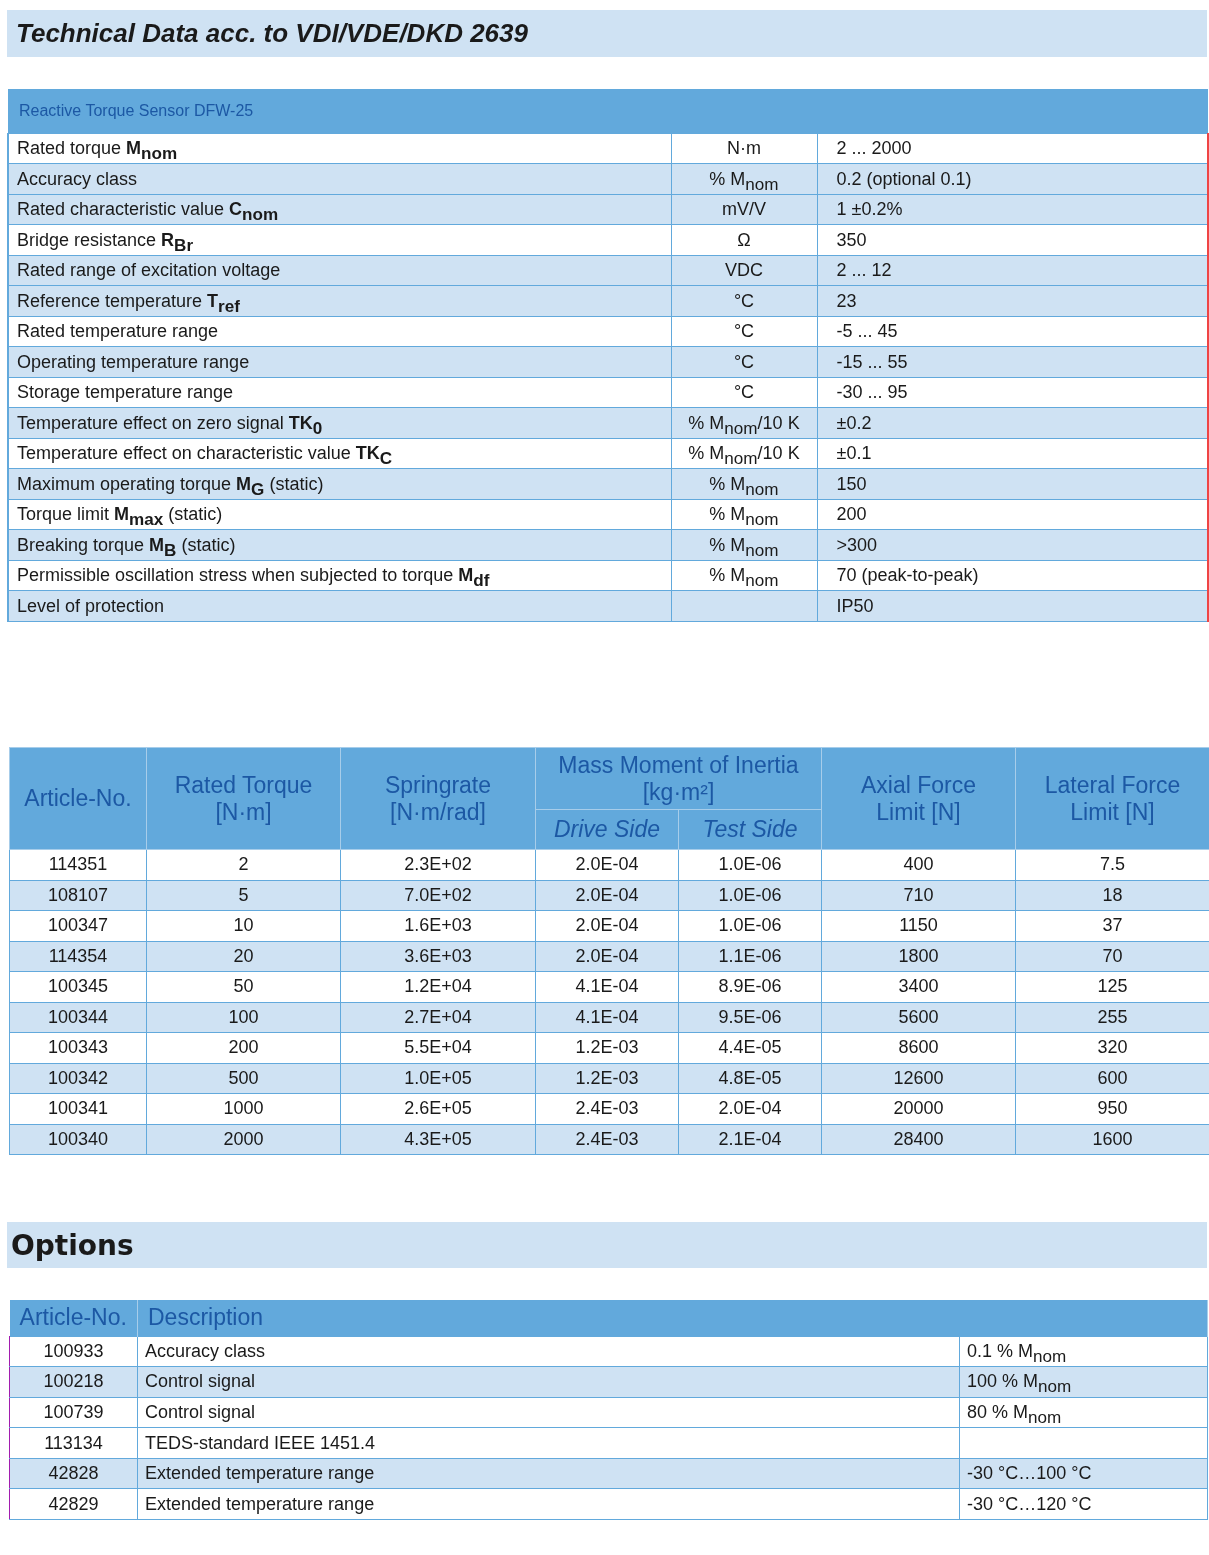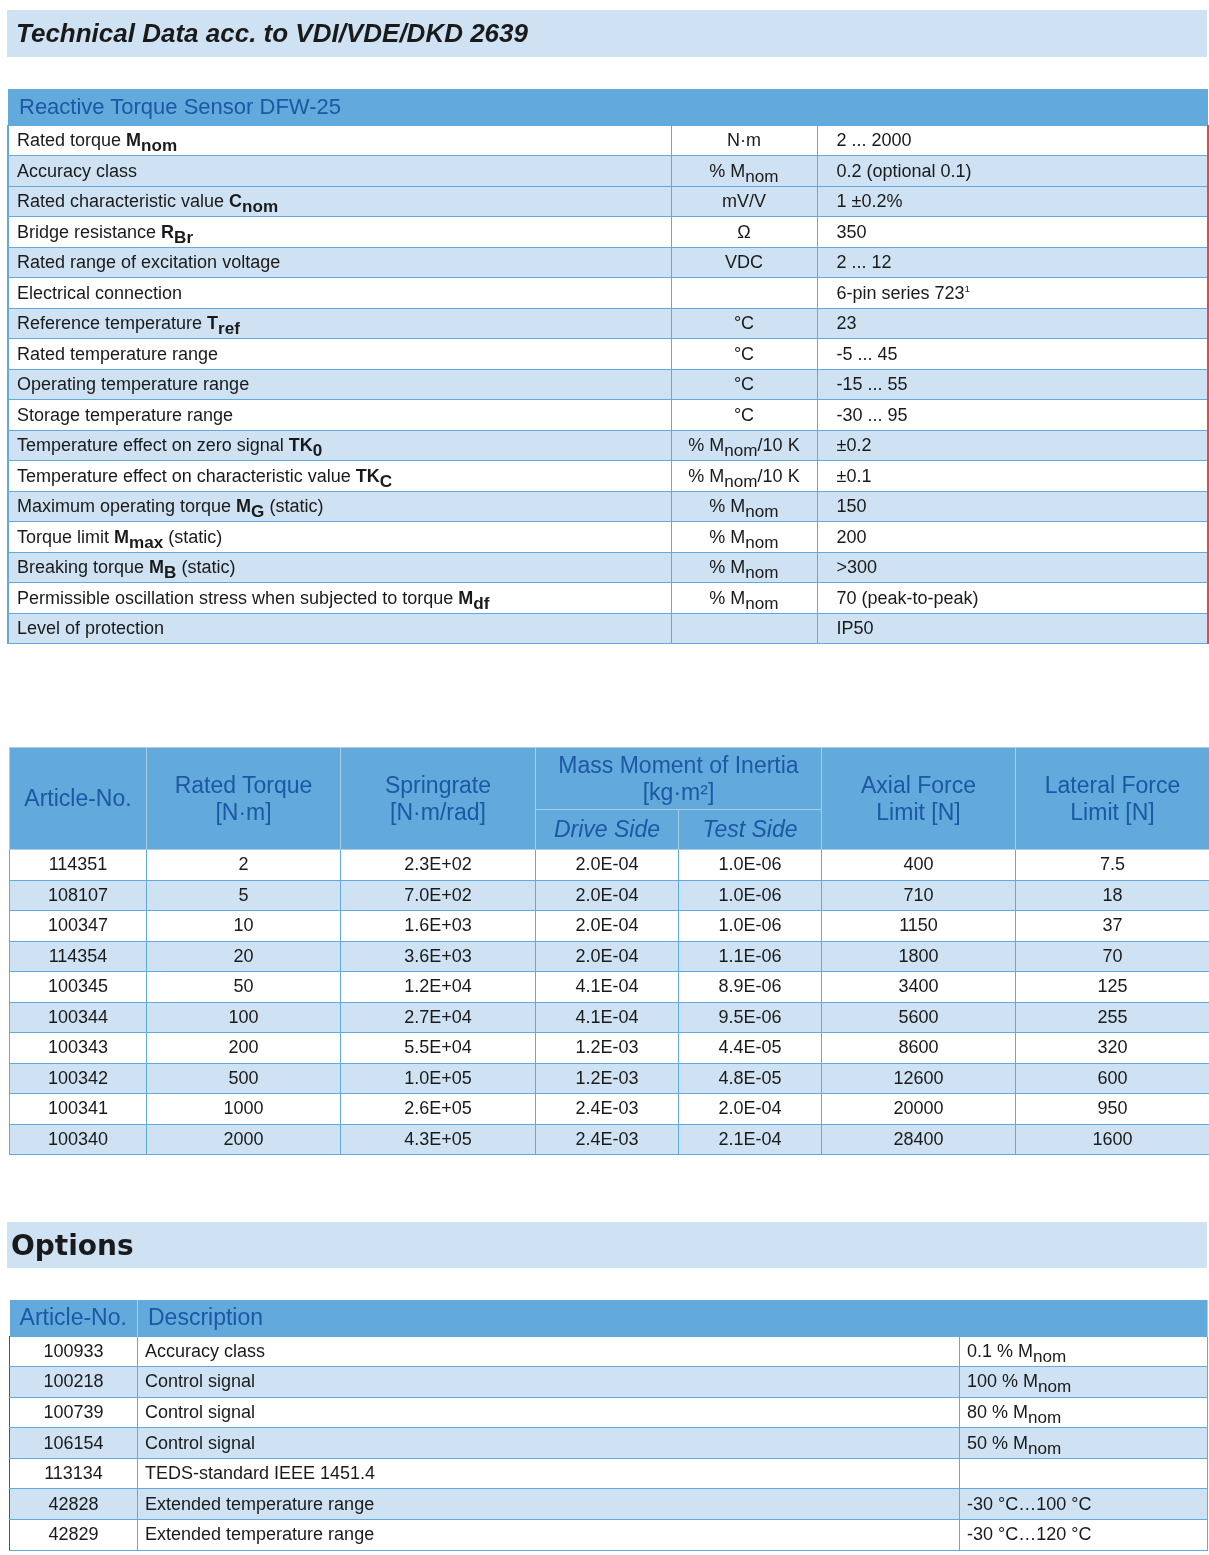--- a/index.html
+++ b/index.html
@@ -16,21 +16,21 @@
   #title-options { top: 1222px; height: 46px; font-size: 28px; line-height: 48px; padding-left: 4px; font-family: "DejaVu Sans", sans-serif; }
 
   table { border-collapse: collapse; position: absolute; table-layout: fixed; }
   td, th { border: 1px solid #62a9dc; padding: 0; box-sizing: border-box; }
   tr.alt td { background: #cfe2f3; }
   tr.plain td { background: #ffffff; }
   .hdr { background: #62a9dc; color: #1c58a4; font-weight: normal; }
 
   
   #spec { left: 7px; top: 89px; width: 1200px; }
-  #spec .cap { height: 36px; font-size: 22px; text-align: left; padding-left: 11px; border: none; border-bottom: 1px solid #62a9dc; }
+  #spec .cap { height: 44px; font-size: 16px; text-align: left; padding-left: 11px; border: none; border-bottom: 1px solid #62a9dc; }
   #spec td { height: 30.5px; font-size: 18px; line-height: 20px; border-left: none; border-right: none; }
   #spec td.c-label { padding-left: 8px; border-left: 2px solid #62a9dc; }
   #spec td.c-unit { text-align: center; border-left: 1px solid #62a9dc; border-right: 1px solid #62a9dc; }
   #spec td.c-val { padding-left: 19px; border-right: 3px solid #ef4444; }
   sub { font-size: 0.95em; vertical-align: -0.28em; line-height: 0; }
   sup { font-size: 0.55em; vertical-align: 0.7em; line-height: 0; }
   .b { font-weight: bold; }
 
   
   #articles { left: 9px; top: 747px; width: 1200px; }
@@ -82,25 +82,20 @@
       </tr>
       <tr class="plain">
         <td class="c-label"><span>Bridge resistance </span><span class="b">R</span><sub class="b">Br</sub></td>
         <td class="c-unit"><span>Ω</span></td>
         <td class="c-val"><span>350</span></td>
       </tr>
       <tr class="alt">
         <td class="c-label"><span>Rated range of excitation voltage</span></td>
         <td class="c-unit"><span>VDC</span></td>
         <td class="c-val"><span>2 ... 12</span></td>
-      </tr>
-      <tr class="plain">
-        <td class="c-label"><span>Electrical connection</span></td>
-        <td class="c-unit"><span></span></td>
-        <td class="c-val"><span>6-pin series 723</span><sup>1</sup></td>
       </tr>
       <tr class="alt">
         <td class="c-label"><span>Reference temperature </span><span class="b">T</span><sub class="b">ref</sub></td>
         <td class="c-unit"><span>°C</span></td>
         <td class="c-val"><span>23</span></td>
       </tr>
       <tr class="plain">
         <td class="c-label"><span>Rated temperature range</span></td>
         <td class="c-unit"><span>°C</span></td>
         <td class="c-val"><span>-5 ... 45</span></td>
@@ -294,25 +289,20 @@
       <tr class="alt">
         <td class="o-no">100218</td>
         <td class="o-desc">Control signal</td>
         <td class="o-val"><span>100 % M</span><sub>nom</sub></td>
       </tr>
       <tr class="plain">
         <td class="o-no">100739</td>
         <td class="o-desc">Control signal</td>
         <td class="o-val"><span>80 % M</span><sub>nom</sub></td>
       </tr>
-      <tr class="alt">
-        <td class="o-no">106154</td>
-        <td class="o-desc">Control signal</td>
-        <td class="o-val"><span>50 % M</span><sub>nom</sub></td>
-      </tr>
       <tr class="plain">
         <td class="o-no">113134</td>
         <td class="o-desc">TEDS-standard IEEE 1451.4</td>
         <td class="o-val"><span></span></td>
       </tr>
       <tr class="alt">
         <td class="o-no">42828</td>
         <td class="o-desc">Extended temperature range</td>
         <td class="o-val"><span>-30 °C…100 °C</span></td>
       </tr>

